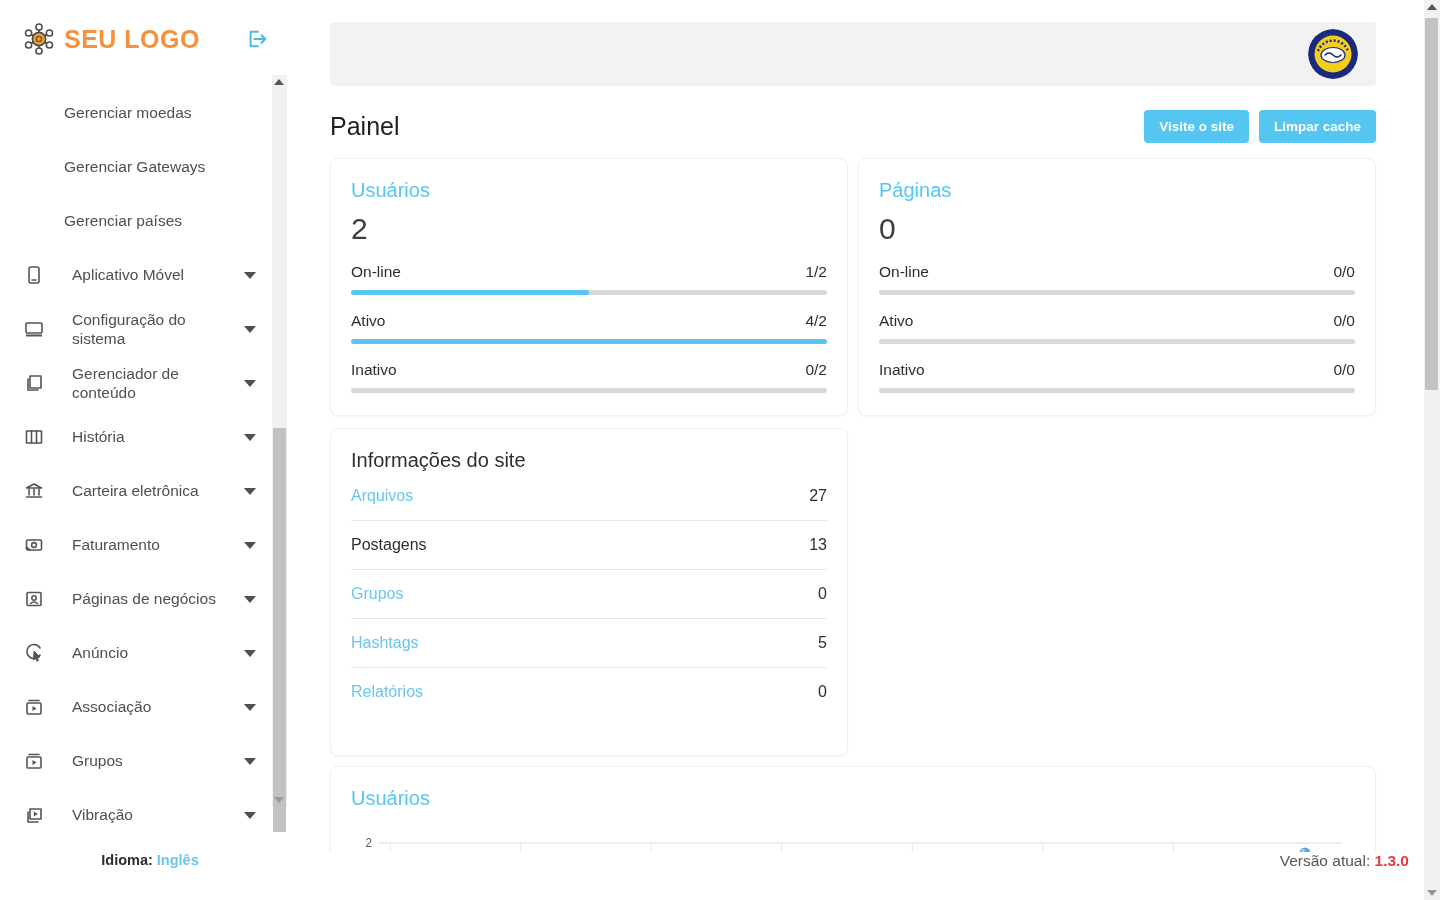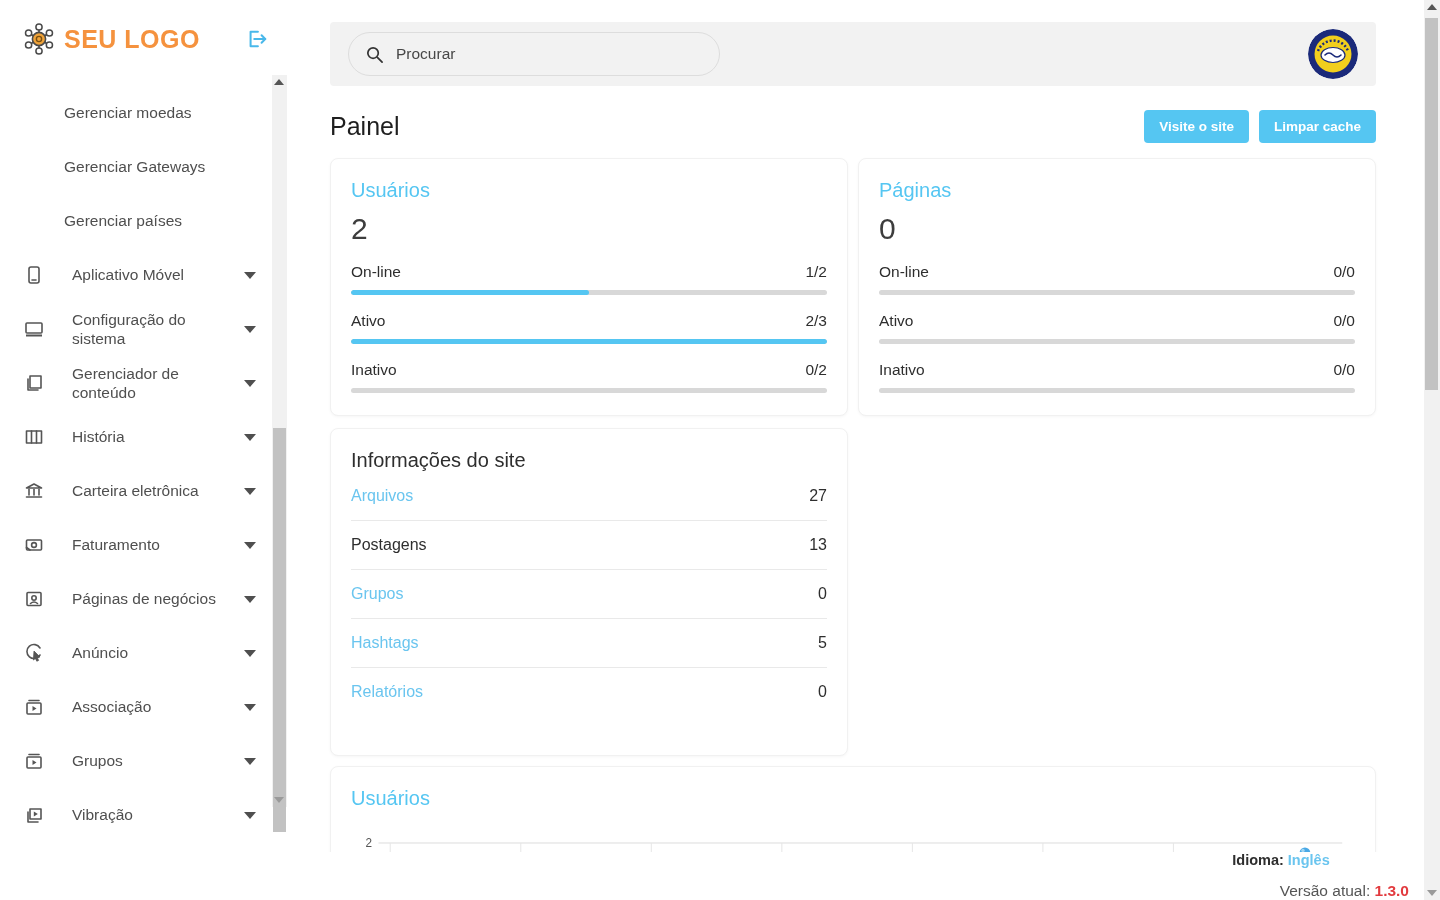--- a/index.html
+++ b/index.html
@@ -70,21 +70,21 @@
   .info-row:last-child{ border-bottom:none; }
   .info-row .lbl{ flex:1; }
   .link-blue{ color:var(--link); cursor:pointer; }
 
   .chart-card{ margin-top:10px; height:150px; overflow:hidden; }
   .chart-wrap{ margin-top:16px; }
   .chart-wrap svg{ display:block; width:100%; height:70px; }
 
   
   .footer{ position:absolute; left:0; bottom:0; width:1431px; height:48px; background:#fff; z-index:20;
-    display:flex; align-items:flex-end;flex-direction:column; }
+    display:flex; align-items:flex-start; }
   .footer-lang{ width:300px; text-align:center; font-size:14.5px; color:#2e2e2e; font-weight:bold; }
   .footer-lang .lang-link{ color:var(--link); font-weight:bold; cursor:pointer; }
   .footer-spacer{ flex:1; }
   .footer-version{ font-size:15.5px; color:#555; margin-right:22px; }
   .footer-version b{ color:var(--red); }
 
   
   .page-scroll{ position:absolute; right:0; top:0; width:16px; height:900px; background:#f1f1f1; z-index:30; }
   .page-scroll .thumb{ position:absolute; left:1px; right:2px; top:18px; height:372px; background:#c2c2c2; }
   .page-scroll .arrow-up{ left:3px; }
@@ -279,27 +279,20 @@
   <div class="side-scroll">
     <span class="arrow-up"></span>
     <span class="thumb"></span>
     <span class="arrow-down"></span>
   </div>
 </div>
 
 <div class="main">
 
   <div class="topband">
-    <div class="search-pill">
-      <svg viewBox="0 0 20 20" fill="none" stroke="#333" stroke-width="1.8" stroke-linecap="round">
-        <circle cx="8.5" cy="8.5" r="5.5"></circle>
-          <line x1="13" y1="13" x2="18" y2="18"></line>
-      </svg>
-      <input class="search-input" type="text" placeholder="Procurar" style="">
-    </div>
     <div class="band-spacer"></div>
     <div class="avatar">
       <svg viewBox="0 0 50 50">
         <circle cx="25" cy="25" r="25" fill="#1b2a7a"></circle>
         <circle cx="25" cy="25" r="18.5" fill="#f2cf1d"></circle>
         <ellipse cx="25" cy="26" rx="12" ry="7.5" fill="#fff" stroke="#1b2a7a" stroke-width="1.2"></ellipse>
         <path d="M17 26 q4 -4 8 0 q4 4 8 0" fill="none" stroke="#1b2a7a" stroke-width="1.6" stroke-linecap="round"></path>
         <path d="M10 22 a16 16 0 0 1 30 0" fill="none" stroke="#1b2a7a" stroke-width="2.5" stroke-dasharray="2 2"></path>
       </svg>
     </div>
@@ -322,21 +315,21 @@
               <span class="lbl">On-line</span>
               <span>1/2</span>
             </div>
             <div class="bar">
               <div class="fill" style="width: 50%;"></div>
             </div>
           </div>
           <div class="stat-row">
             <div class="stat-line">
               <span class="lbl">Ativo</span>
-              <span>2/3</span>
+              <span>4/2</span>
             </div>
             <div class="bar">
               <div class="fill" style="width: 100%;"></div>
             </div>
           </div>
           <div class="stat-row">
             <div class="stat-line">
               <span class="lbl">Inativo</span>
               <span>0/2</span>
             </div>

